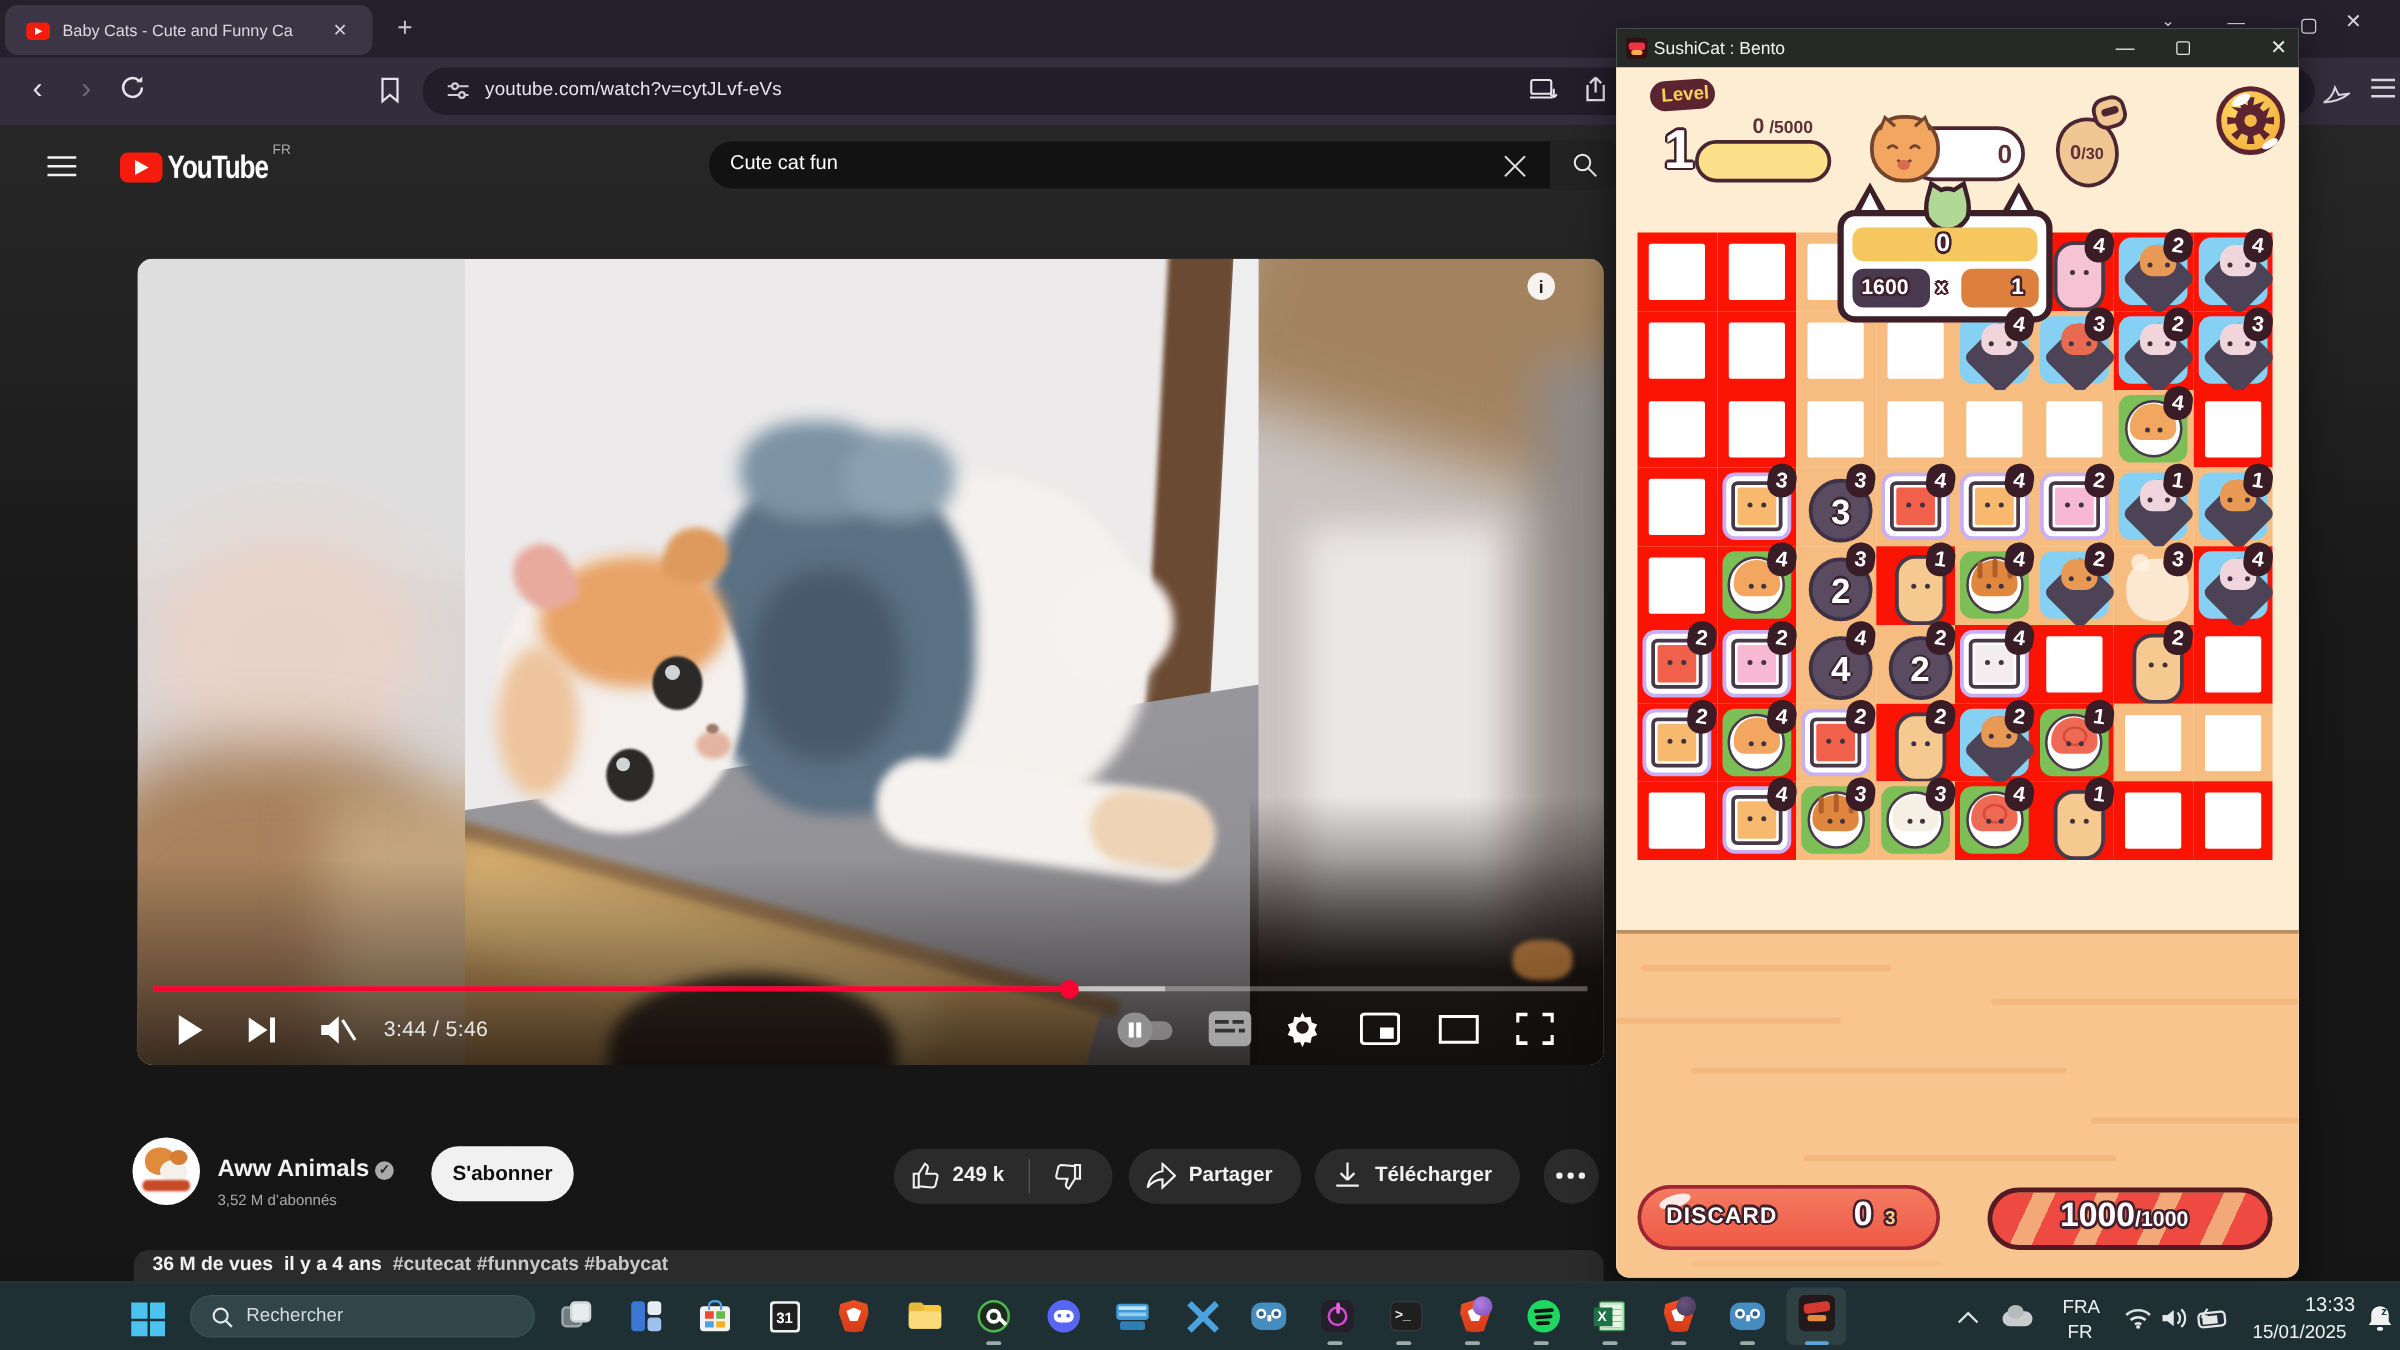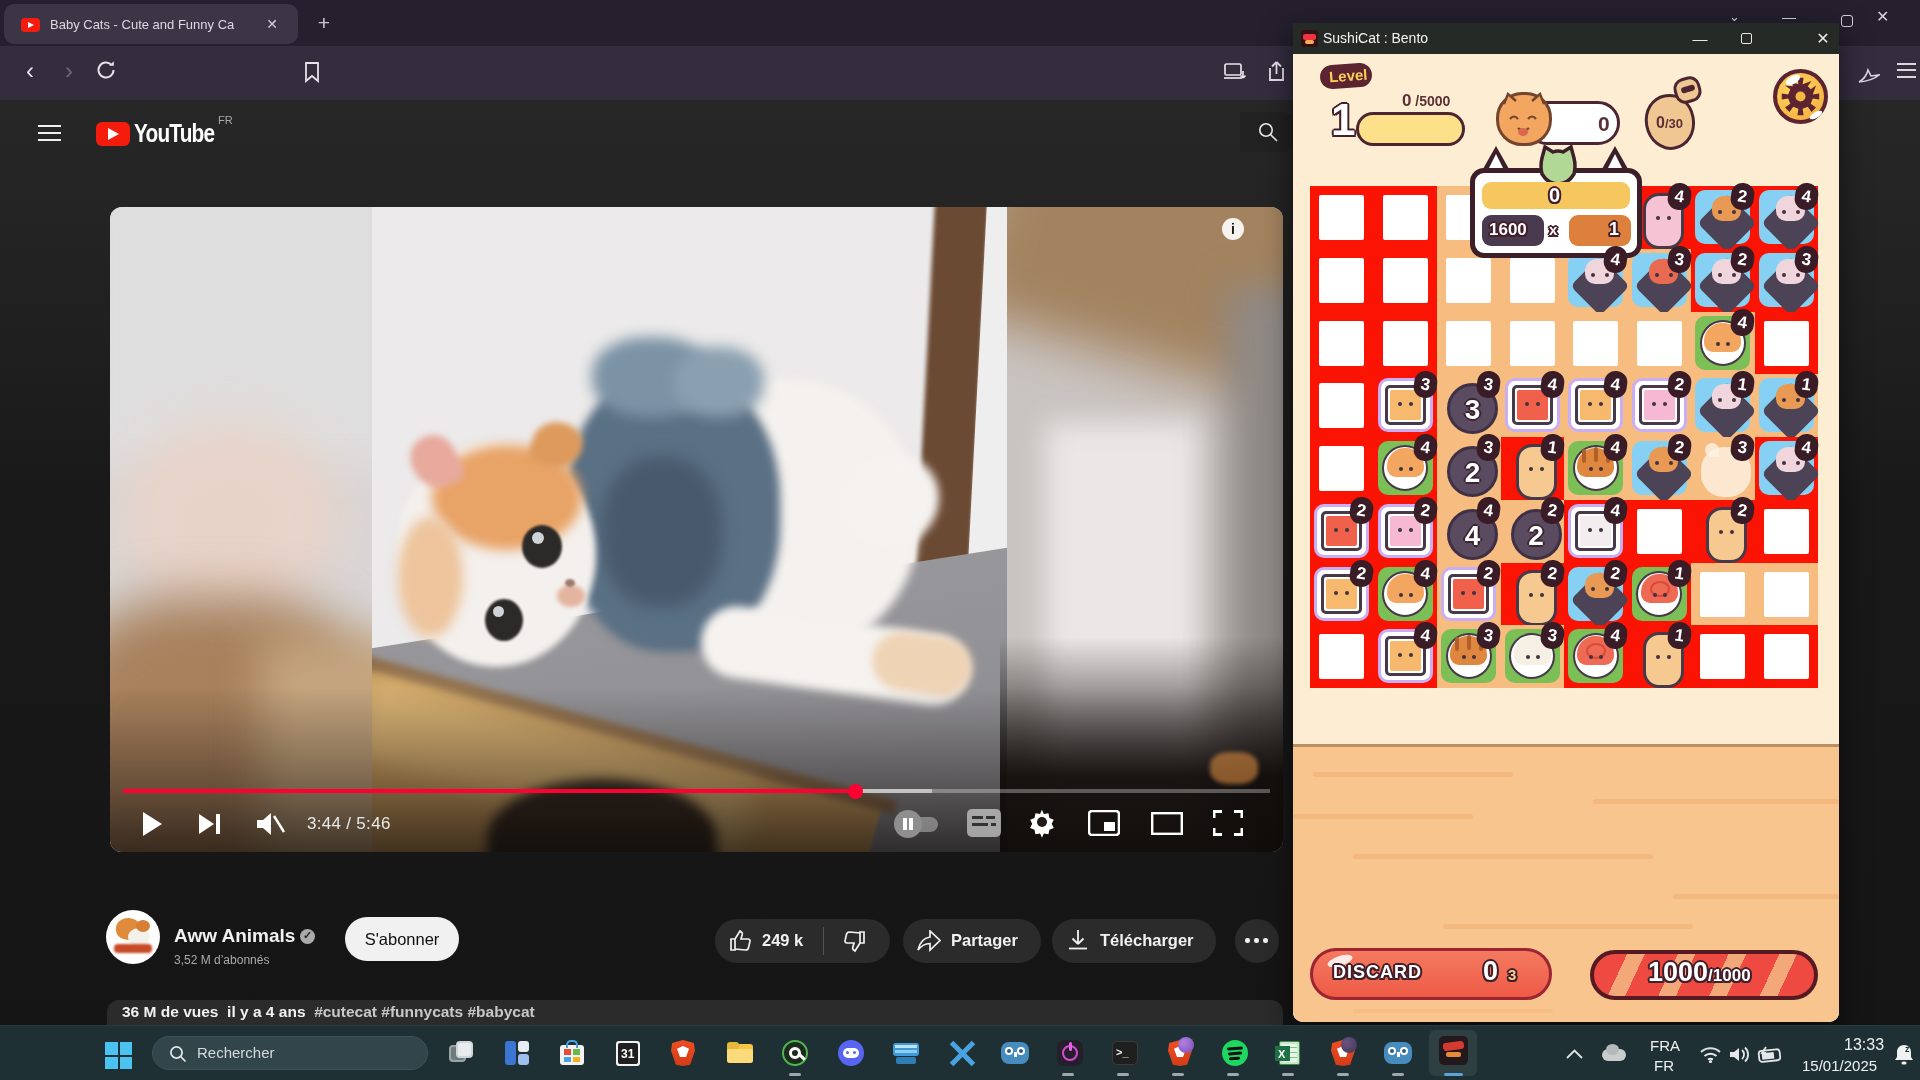--- a/index.html
+++ b/index.html
@@ -84,20 +84,31 @@
 <div class="abs" id="toolbar">
  <div class="abs navic" style="left:26px;top:11px;font-size:24px">‹</div>
  <div class="abs navic" style="left:65px;top:11px;font-size:24px;color:#6d6779">›</div>
  <svg class="abs" style="left:95px;top:13px" width="22" height="22" viewBox="0 0 22 22">
         <path d="M18.5 11a7.5 7.5 0 1 1-2.2-5.3" fill="none" stroke="#e6e3ea" stroke-width="2"></path>
         <path d="M18.8 2.2v4.6h-4.6z" fill="#e6e3ea"></path>
       </svg>
  <svg class="abs" style="left:303px;top:15px" width="18" height="22" viewBox="0 0 18 22">
         <path d="M3 2h12v18l-6-5-6 5z" fill="none" stroke="#e6e3ea" stroke-width="1.8"></path>
       </svg>
+ <div class="abs" id="urlbar">
+   <svg class="abs" style="left:20px;top:11px" width="17" height="16" viewBox="0 0 17 16">
+          <g stroke="#cfccd6" stroke-width="1.7" fill="none">
+            <line x1="0" y1="4" x2="17" y2="4"></line>
+            <line x1="0" y1="11" x2="17" y2="11"></line>
+            <circle cx="6" cy="4" r="2.3" fill="#221d2b"></circle>
+            <circle cx="11.5" cy="11" r="2.3" fill="#221d2b"></circle>
+          </g>
+        </svg>
+   <div class="abs" id="urltxt">youtube.com/watch?v=cytJLvf-eVs</div>
+ </div>
  <svg class="abs" style="left:1224px;top:16px" width="22" height="20" viewBox="0 0 22 20">
         <g fill="none" stroke="#e6e3ea" stroke-width="1.7">
           <rect x="1" y="2" width="16" height="11" rx="1.5"></rect>
           <path d="M0 16h18"></path>
           <path d="M19 9v7m0 0l-2.5-2.5M19 16l2.5-2.5"></path>
         </g>
       </svg>
  <svg class="abs" style="left:1266px;top:14px" width="21" height="22" viewBox="0 0 21 22">
         <g fill="none" stroke="#e6e3ea" stroke-width="1.8">
           <path d="M4 8v12h13V8"></path>
@@ -115,20 +126,29 @@
 </div>
 
 <div class="abs" id="yt">
  <div class="abs" id="ythead" style="left:4px;top:0;width:1888px;height:56px">
   <div class="abs bar" style="top:25px"></div>
   <div class="abs bar" style="top:32px"></div>
   <div class="abs bar" style="top:39px"></div>
   <div class="abs" id="ytlogo"></div>
   <div class="abs" id="ytword">YouTube</div>
   <div class="abs" id="ytfr">FR</div>
+  <div class="abs" id="search">
+          <div class="abs" style="left:17px;top:9px;font-size:16px;color:#fff">Cute cat fun</div>
+    <svg class="abs" style="left:636px;top:11px" width="18" height="18" viewBox="0 0 18 18">
+            <g stroke="#ddd" stroke-width="1.6">
+              <line x1="1" y1="1" x2="17" y2="17"></line>
+              <line x1="17" y1="1" x2="1" y2="17"></line>
+            </g>
+          </svg>
+  </div>
   <div class="abs" id="searchbtn">
           <svg class="abs" style="left:18px;top:10px" width="20" height="20" viewBox="0 0 20 20">
             <circle cx="8" cy="8" r="6.2" fill="none" stroke="#eee" stroke-width="1.6"></circle>
             <line x1="12.5" y1="12.5" x2="19" y2="19" stroke="#eee" stroke-width="1.6"></line>
           </svg>
         </div>
  </div>
 
  <div class="abs" id="player">
 
@@ -239,21 +259,21 @@
  <div class="abs" style="left:106px;top:810px;width:54px;height:54px;background:#fff;border-radius:50%;overflow:hidden">
     <div class="abs" style="left:10px;top:8px;width:26px;height:22px;background:#e08b3c;border-radius:50% 60% 40% 50%"></div>
     <div class="abs" style="left:22px;top:18px;width:22px;height:18px;background:#f4f0ea;border-radius:50%"></div>
     <div class="abs" style="left:30px;top:10px;width:14px;height:12px;background:#d77f35;border-radius:50%"></div>
     <div class="abs" style="left:8px;top:34px;width:38px;height:9px;background:#c84b28;border-radius:4px;filter:blur(1px)"></div>
  </div>
  <div class="abs" style="left:174px;top:825px;font-size:19px;font-weight:700;color:#f1f1f1">Aww Animals</div>
  <div class="abs" style="left:300px;top:829px;width:15px;height:15px;background:#aaa;border-radius:50%"></div>
  <div class="abs" style="left:303px;top:829px;color:#282828;font-size:11px;font-weight:700">✓</div>
  <div class="abs" style="left:174px;top:853px;font-size:12px;color:#aaa">3,52&nbsp;M d’abonnés</div>
- <div class="abs" style="left:345px;top:817px;width:114px;height:44px;background:#f1f1f1;border-radius:22px;color:#0f0f0f;font-size:16.5px;font-weight:400;text-align:center;line-height:44px">S'abonner</div>
+ <div class="abs" style="left:345px;top:817px;width:114px;height:44px;background:#f1f1f1;border-radius:22px;color:#0f0f0f;font-size:16.5px;font-weight:700;text-align:center;line-height:44px">S'abonner</div>
 
  <div class="abs pill" style="left:715px;width:175px">
    <svg class="abs" style="left:13px;top:10px" width="24" height="24" viewBox="0 0 24 24">
           <path d="M3 10h4v11H3zM7 20V10l5-8 1.6 1.2c.6.5.9 1.3.7 2.1L13 10h7.2c1.2 0 2 1.1 1.8 2.2l-1.5 6.5c-.3 1.4-1.5 2.3-2.9 2.3z" fill="none" stroke="#f1f1f1" stroke-width="1.7"></path>
         </svg>
    <div class="abs" style="left:47px;top:12px">249&nbsp;k</div>
    <div class="abs" style="left:108px;top:8px;width:1px;height:28px;background:#535353"></div>
    <svg class="abs" style="left:128px;top:10px" width="24" height="24" viewBox="0 0 24 24">
           <path d="M3 10h4v11H3zM7 20V10l5-8 1.6 1.2c.6.5.9 1.3.7 2.1L13 10h7.2c1.2 0 2 1.1 1.8 2.2l-1.5 6.5c-.3 1.4-1.5 2.3-2.9 2.3z" fill="none" stroke="#f1f1f1" stroke-width="1.7" transform="rotate(180 12 12)"></path>
         </svg>

